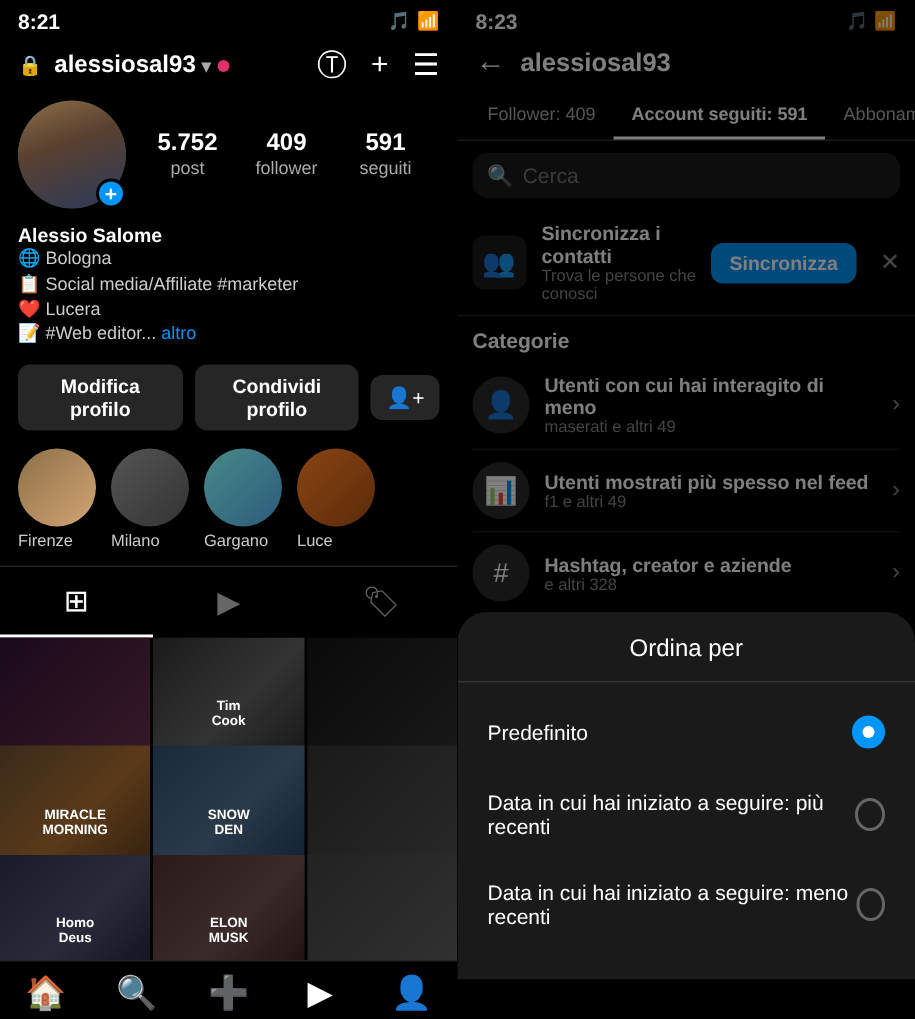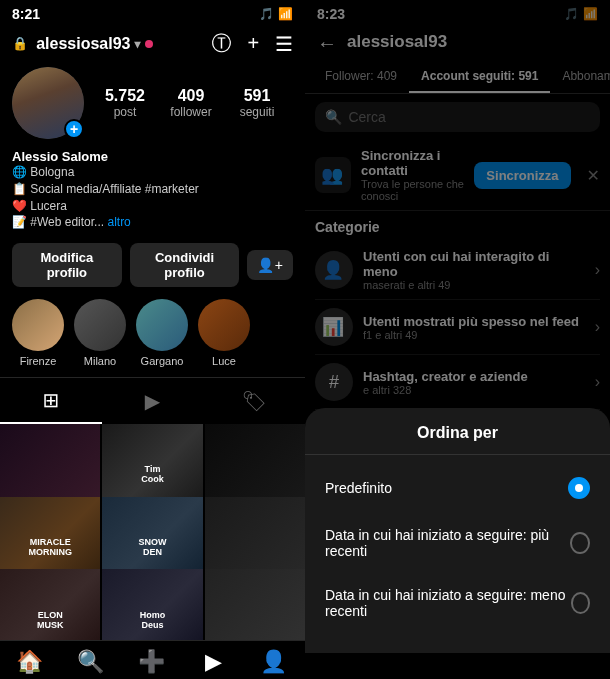--- a/index.html
+++ b/index.html
@@ -144,21 +144,20 @@
 
     .stories-row {
       display: flex;
       gap: 10px;
       padding: 6px 12px;
       overflow-x: hidden;
     }
     .story-item {
       display: flex;
       flex-direction: column;
-      align-items: center;
       gap: 4px;
     }
     .story-circle {
       width: 52px;
       height: 52px;
       border-radius: 50%;
       overflow: hidden;
     }
     .story-circle.firenze { background: linear-gradient(135deg, #8B6F47, #D4A574); }
     .story-circle.bologna { background: linear-gradient(135deg, #6B8E6B, #4a6a4a); }
@@ -389,21 +388,21 @@
       right: 0;
       width: 305px;
       background: #1a1a1a;
       border-radius: 20px 20px 0 0;
       padding: 16px 0 20px;
       z-index: 10;
     }
     .sheet-title {
       text-align: center;
       font-size: 16px;
-      font-weight: 700;
+      font-weight: 400;
       padding-bottom: 12px;
       border-bottom: 1px solid #333;
       margin-bottom: 8px;
     }
     .sheet-option {
       display: flex;
       align-items: center;
       justify-content: space-between;
       padding: 14px 20px;
     }
@@ -528,25 +527,25 @@
       <span class="book-text">Tim<br>Cook</span>
     </div>
     <div class="photo-cell p3" style="background: linear-gradient(135deg, #0a0a0a, #1a1a1a);"></div>
     <div class="photo-cell book-miracle">
       <span class="book-text">MIRACLE<br>MORNING</span>
     </div>
     <div class="photo-cell book-snowden">
       <span class="book-text">SNOW<br>DEN</span>
     </div>
     <div class="photo-cell p6" style="background: linear-gradient(135deg, #1a1a1a, #2a2a2a);"></div>
+    <div class="photo-cell book-homo">
+      <span class="book-text">Homo<br>Deus</span>
+    </div>
     <div class="photo-cell book-musk">
       <span class="book-text">ELON<br>MUSK</span>
-    </div>
-    <div class="photo-cell book-homo">
-      <span class="book-text">Homo<br>Deus</span>
     </div>
     <div class="photo-cell p9" style="background: linear-gradient(135deg, #222, #333);"></div>
   </div>
 
   <div class="bottom-nav">
     <div class="nav-item">🏠</div>
     <div class="nav-item">🔍</div>
     <div class="nav-item">➕</div>
     <div class="nav-item">▶</div>
     <div class="nav-item">👤</div>

